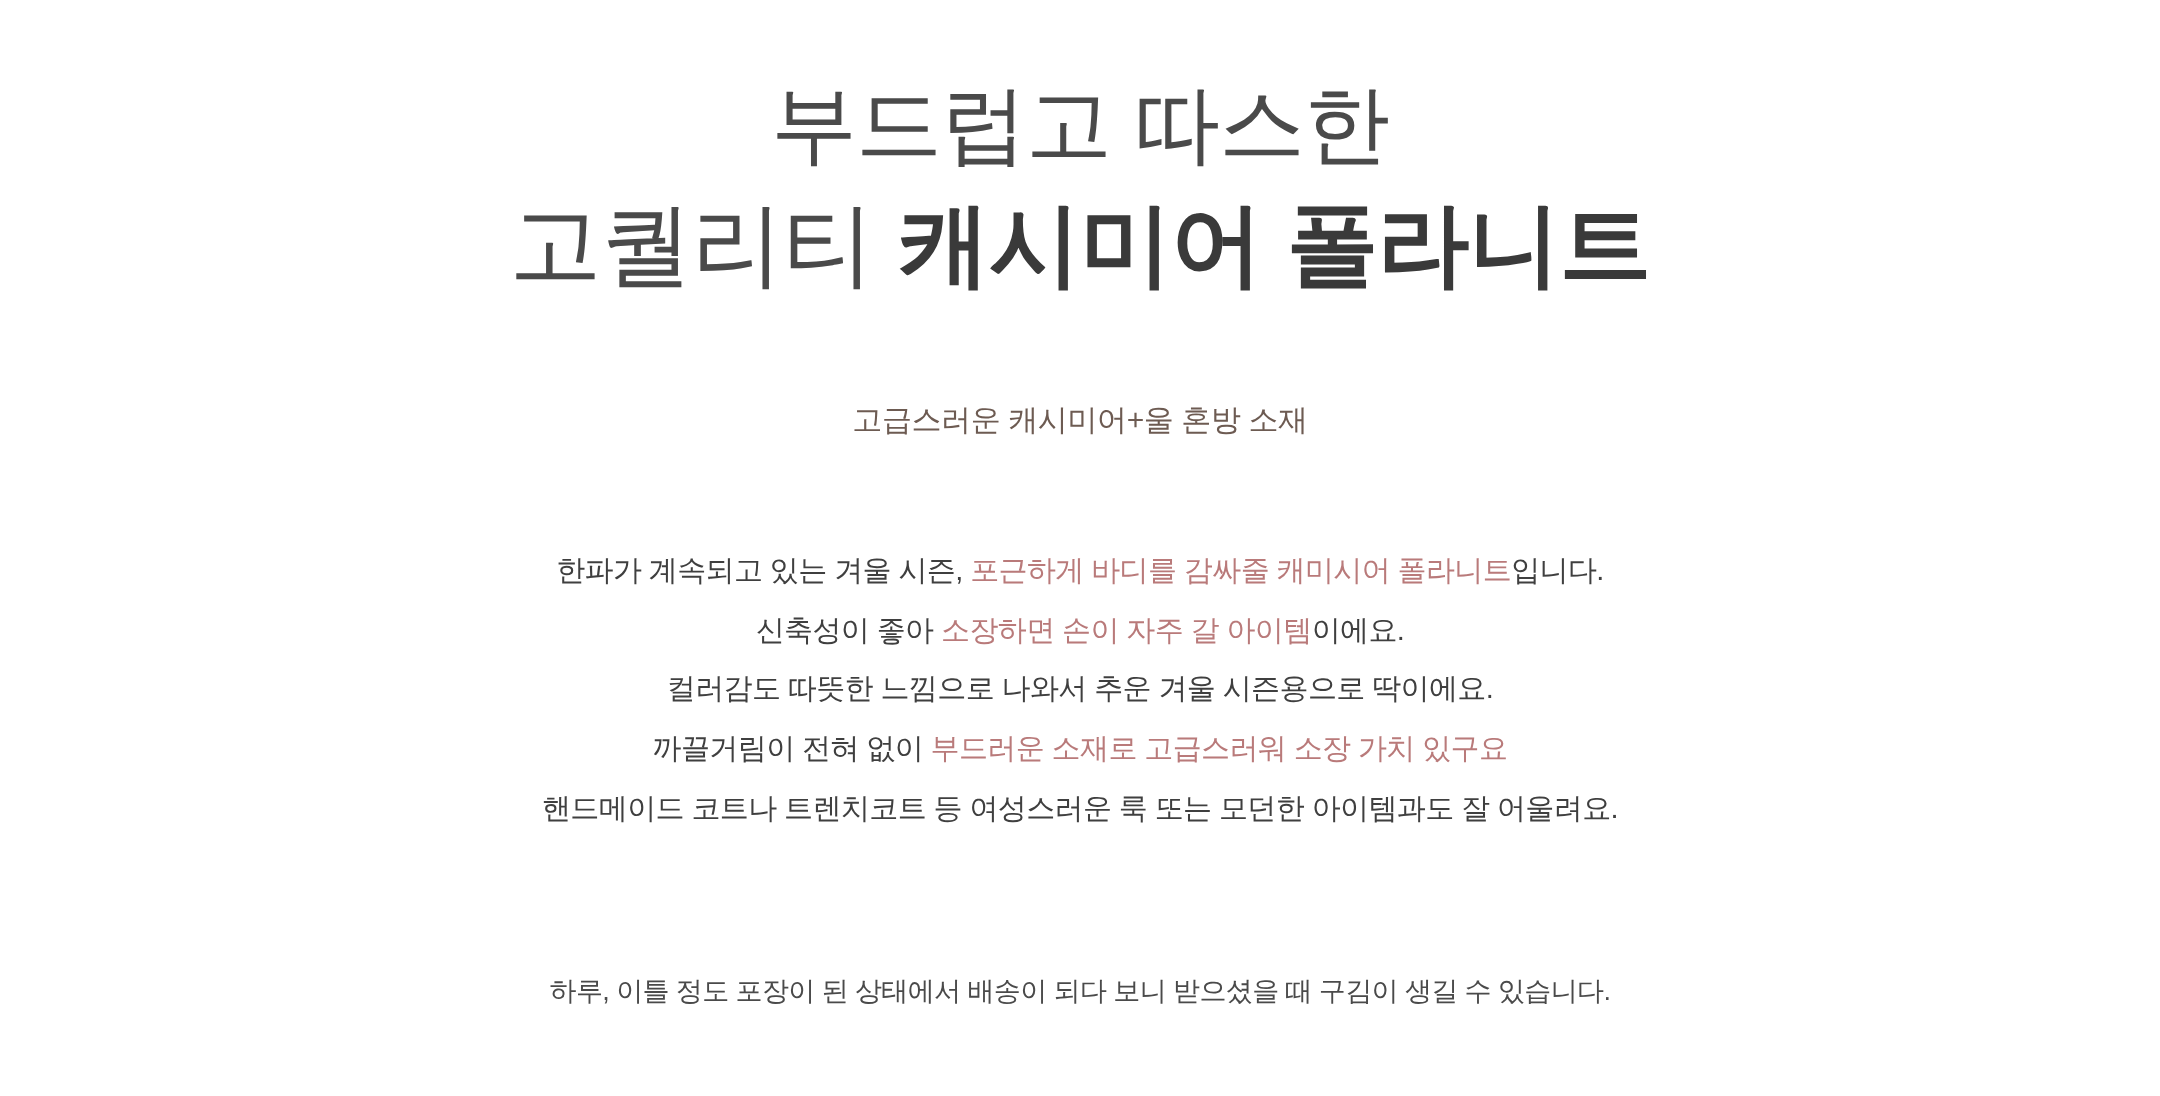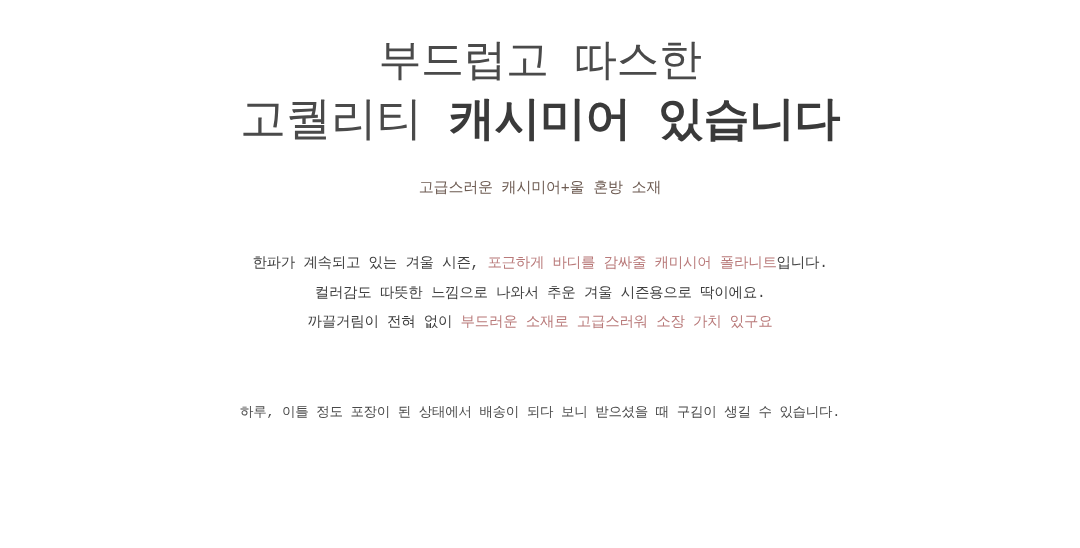--- a/index.html
+++ b/index.html
@@ -12,21 +12,20 @@
     height: 548px;
     font-family: "Liberation Sans", sans-serif;
     color: #3c3c3c;
     overflow: hidden;
   }
   .page {
     width: 1080px;
     height: 548px;
     position: relative;
     background: #ffffff;
-    font-family: Liberation Mono, monospace;
   }
   .headline {
     text-align: center;
     margin: 0;
     padding: 0;
   }
   .headline-line1 {
     font-size: 43px;
     line-height: 1.18;
     font-weight: 400;
@@ -45,21 +44,21 @@
     font-weight: 400;
   }
   .headline-line2 .bold {
     font-weight: 700;
     color: #3a3a3a;
   }
   .subtitle {
     text-align: center;
     font-size: 15px;
     color: #6d5b52;
-    margin-top: 29px;
+    margin-top: 52px;
     letter-spacing: -0.2px;
   }
   .body-block {
     text-align: center;
     margin-top: 52px;
     font-size: 14.5px;
     line-height: 2.05;
     color: #3f3f3f;
     letter-spacing: -0.3px;
   }
@@ -76,34 +75,38 @@
   }
 </style>
 </head>
 <body>
 
 <div class="page">
 
   <div class="headline">
     <div class="headline-line1">부드럽고 따스한</div>
     <div class="headline-line2">
-      <span class="thin">고퀄리티 </span><span class="bold">캐시미어 있습니다</span>
+      <span class="thin">고퀄리티 </span><span class="bold">캐시미어 폴라니트</span>
     </div>
   </div>
 
   <div class="subtitle">고급스러운 캐시미어+울 혼방 소재</div>
 
   <div class="body-block">
     <div>
       <span>한파가 계속되고 있는 겨울 시즌, </span><span class="hl">포근하게 바디를 감싸줄 캐미시어 폴라니트</span><span>입니다.</span>
     </div>
+    <div>
+      <span>신축성이 좋아 </span><span class="hl">소장하면 손이 자주 갈 아이템</span><span>이에요.</span>
+    </div>
     <div>컬러감도 따뜻한 느낌으로 나와서 추운 겨울 시즌용으로 딱이에요.</div>
     <div>
       <span>까끌거림이 전혀 없이 </span><span class="hl">부드러운 소재로 고급스러워 소장 가치 있구요</span>
     </div>
+    <div>핸드메이드 코트나 트렌치코트 등 여성스러운 룩 또는 모던한 아이템과도 잘 어울려요.</div>
   </div>
 
   <div class="note-block">
     <div>하루, 이틀 정도 포장이 된 상태에서 배송이 되다 보니 받으셨을 때 구김이 생길 수 있습니다.</div>
 
   </div>
 
 </div>
 
 </body></html>

